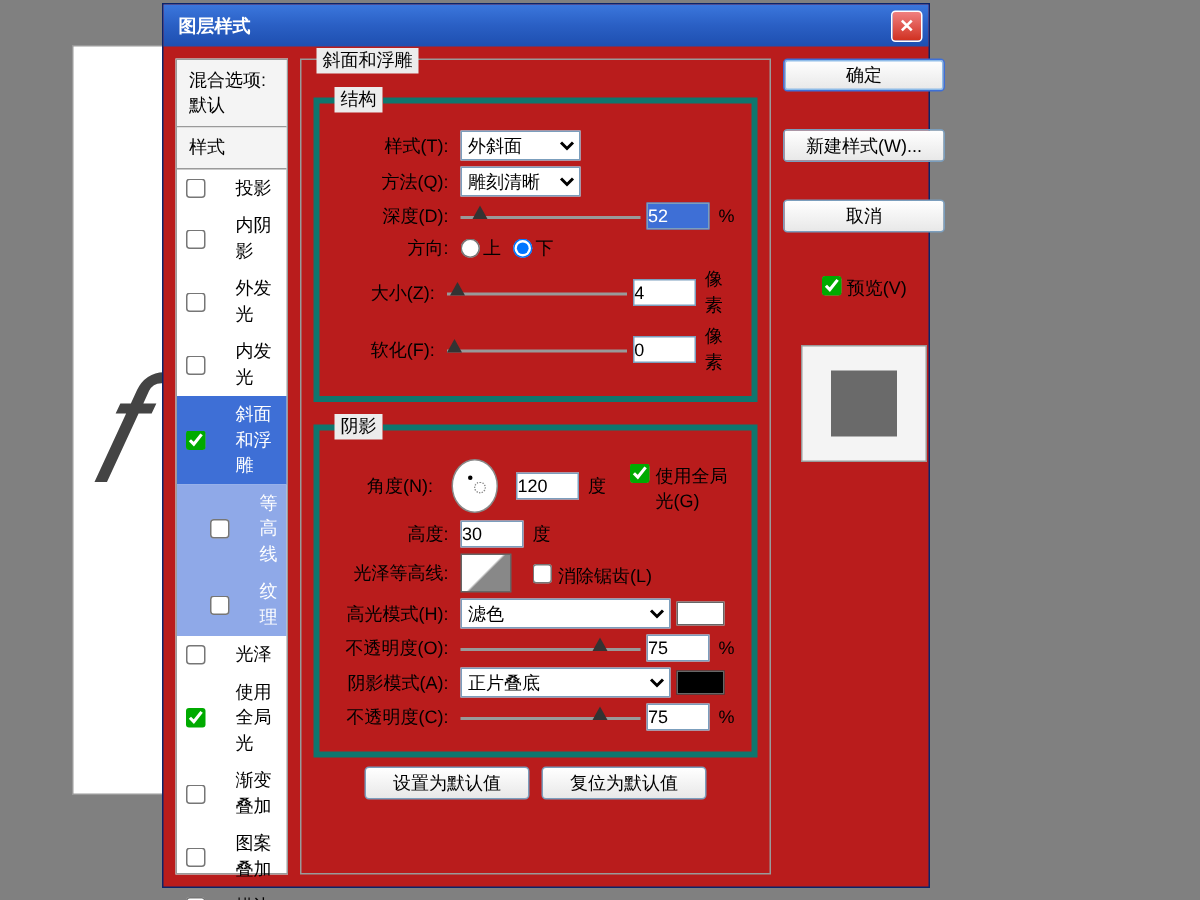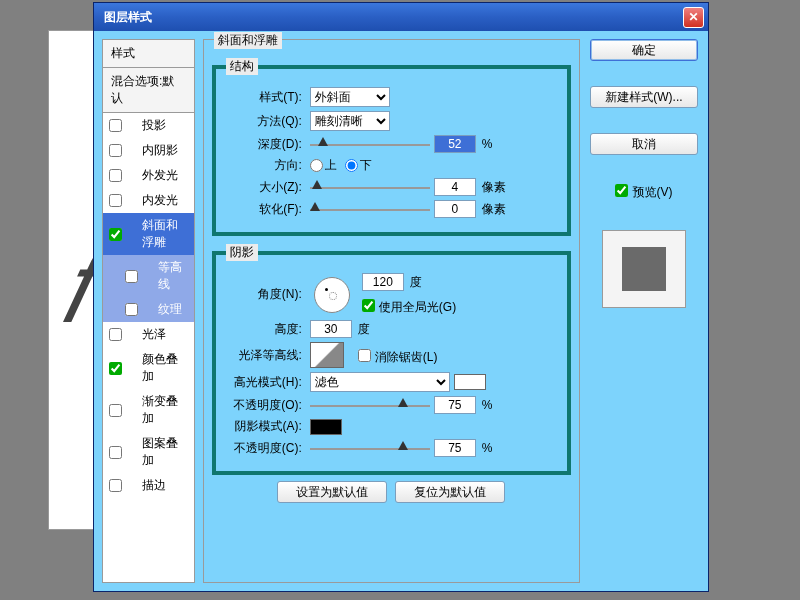--- a/index.html
+++ b/index.html
@@ -1,19 +1,19 @@
 <!DOCTYPE html>
 <html><head>
 <meta charset="utf-8">
 <style>
 *{box-sizing:border-box;margin:0;padding:0;font-family:"Microsoft YaHei","SimSun",sans-serif;font-size:12px}
 body{background:#808080;width:800px;height:600px;position:relative;overflow:hidden}
 .bg-paper{position:absolute;left:48px;top:30px;width:160px;height:500px;background:#fff;border:1px solid #999}
 .bg-brush{position:absolute;left:60px;top:230px;width:80px;height:200px;font-size:100px;color:#444;font-style:italic}
-.dialog{position:absolute;left:93px;top:2px;width:616px;height:590px;background:#7dd3fc;border:1px solid #0a246a}
+.dialog{position:absolute;left:108px;top:2px;width:512px;height:590px;background:#b91c1c;border:1px solid #0a246a}
 .titlebar{height:28px;background:linear-gradient(#3b77dd,#2a5fc4 50%,#1e4fb0);display:flex;align-items:center;padding:0 4px 0 10px;color:#fff;font-size:13px;font-weight:bold}
 .titlebar .spacer{flex:1}
 .close-btn{width:21px;height:21px;background:linear-gradient(#f08080,#d03020);border:1px solid #fff;border-radius:3px;display:flex;align-items:center;justify-content:center;color:#fff;font-weight:bold;cursor:pointer}
 .body{display:flex;padding:8px;gap:8px;height:calc(100% - 28px)}
 .col-styles{width:96px;border:1px solid #9a9a9a;background:#fff}
 .st-head{padding:5px 8px;border-bottom:1px solid #9a9a9a;background:#f4f4f4}
 .st-item{padding:4px 6px;display:flex;align-items:center;gap:20px;cursor:pointer}
 .st-item input{margin:0}
 .st-item.sub{padding-left:22px}
 .st-item.sel{background:#3e6fd6;color:#fff}
@@ -23,21 +23,21 @@
 legend{padding:0 4px;background:#ececec}
 .main-legend{position:absolute;top:-8px;left:10px;background:#ececec;padding:0 4px}
 .row{display:flex;align-items:center;margin:4px 0;gap:4px}
 .lbl{width:80px;text-align:right;padding-right:4px}
 select{border:1px solid #7b9ebd;background:#fff;height:20px;font-size:12px}
 .sel-s{width:80px}
 .sel-m{width:140px}
 .slider{flex:0 0 120px;height:16px;position:relative;display:flex;align-items:center}
 .slider::before{content:"";position:absolute;left:0;right:0;top:50%;height:2px;background:#999}
 .thumb{position:absolute;width:0;height:0;border-left:5px solid transparent;border-right:5px solid transparent;border-bottom:9px solid #333;top:1px}
-.numin{width:42px;height:18px;border:1px solid #7b9ebd;text-align:center;background:#fff}
+.numin{width:42px;height:18px;border:1px solid #7b9ebd;background:#fff}
 .numin.hl{background:#3e6fd6;color:#fff}
 .unit{margin-left:2px}
 .radio-row{display:flex;align-items:center;gap:8px}
 .radio-row label{display:flex;align-items:center;gap:2px}
 .angle-ctrl{width:36px;height:36px;border:1px solid #888;border-radius:50%;background:#fff;position:relative;margin:0 8px 0 4px}
 .angle-ctrl::after{content:"";position:absolute;width:3px;height:3px;background:#000;border-radius:50%;left:10px;top:10px}
 .angle-ctrl::before{content:"";position:absolute;left:14px;top:14px;width:6px;height:6px;border:1px dotted #888;border-radius:50%}
 .contour-sw{width:34px;height:26px;border:1px solid #666;background:linear-gradient(135deg,#fff 0%,#fff 48%,#888 52%,#888 100%);cursor:pointer}
 .swatch{width:32px;height:16px;border:1px solid #666;cursor:pointer}
 .col-right{width:116px;display:flex;flex-direction:column;gap:25px;align-items:center}
@@ -60,22 +60,22 @@
 
 <div class="dialog">
   <div class="titlebar">
     <span>图层样式</span>
     <span class="spacer"></span>
     <div class="close-btn">✕</div>
   </div>
   <div class="body">
 
     <div class="col-styles">
+      <div class="st-head" style="border-top:none">混合选项:默认</div>
       <div class="st-head">样式</div>
-      <div class="st-head" style="border-top:none">混合选项:默认</div>
       <div class="st-item">
           <input type="checkbox" style="">
           <span>投影</span>
         </div>
       <div class="st-item">
           <input type="checkbox" style="">
           <span>内阴影</span>
         </div>
       <div class="st-item">
           <input type="checkbox" style="">
@@ -96,21 +96,21 @@
       <div class="st-item sub sel2">
           <input type="checkbox" style="">
           <span>纹理</span>
         </div>
       <div class="st-item">
           <input type="checkbox" style="">
           <span>光泽</span>
         </div>
       <div class="st-item">
           <input type="checkbox" checked="" class="grn" style="">
-          <span>颜色叠加</span>
+          <span>使用全局光</span>
         </div>
       <div class="st-item">
           <input type="checkbox" style="">
           <span>渐变叠加</span>
         </div>
       <div class="st-item">
           <input type="checkbox" style="">
           <span>图案叠加</span>
         </div>
       <div class="st-item">
@@ -170,21 +170,21 @@
             <input class="numin" value="0" style="">
             <span class="unit">像素</span>
           </div>
         </fieldset>
 
         <fieldset style="margin-top:8px">
           <legend>阴影</legend>
           <div class="row">
             <span class="lbl">角度(N):</span>
             <div class="angle-ctrl"></div>
-            <div style="display:flex;flex-direction:column;gap:4px">
+            <div style="display:flex;flex-direction:row;gap:16px">
               <div style="display:flex;align-items:center;gap:4px">
                 <input class="numin" value="120" style="">
                 <span class="unit">度</span>
               </div>
               <label class="chk-row">
                   <input type="checkbox" checked="" class="grn" style="">
                   <span>使用全局光(G)</span>
                 </label>
             </div>
           </div>
@@ -210,20 +210,21 @@
           <div class="row">
             <span class="lbl">不透明度(O):</span>
             <div class="slider">
                 <span class="thumb" style="left:88px"></span>
               </div>
             <input class="numin" value="75" style="">
             <span class="unit">%</span>
           </div>
           <div class="row">
             <span class="lbl">阴影模式(A):</span>
+            <select class="sel-m"><option>正片叠底</option></select>
             <div class="swatch" style="background:#000"></div>
           </div>
           <div class="row">
             <span class="lbl">不透明度(C):</span>
             <div class="slider">
                 <span class="thumb" style="left:88px"></span>
               </div>
             <input class="numin" value="75" style="">
             <span class="unit">%</span>
           </div>

